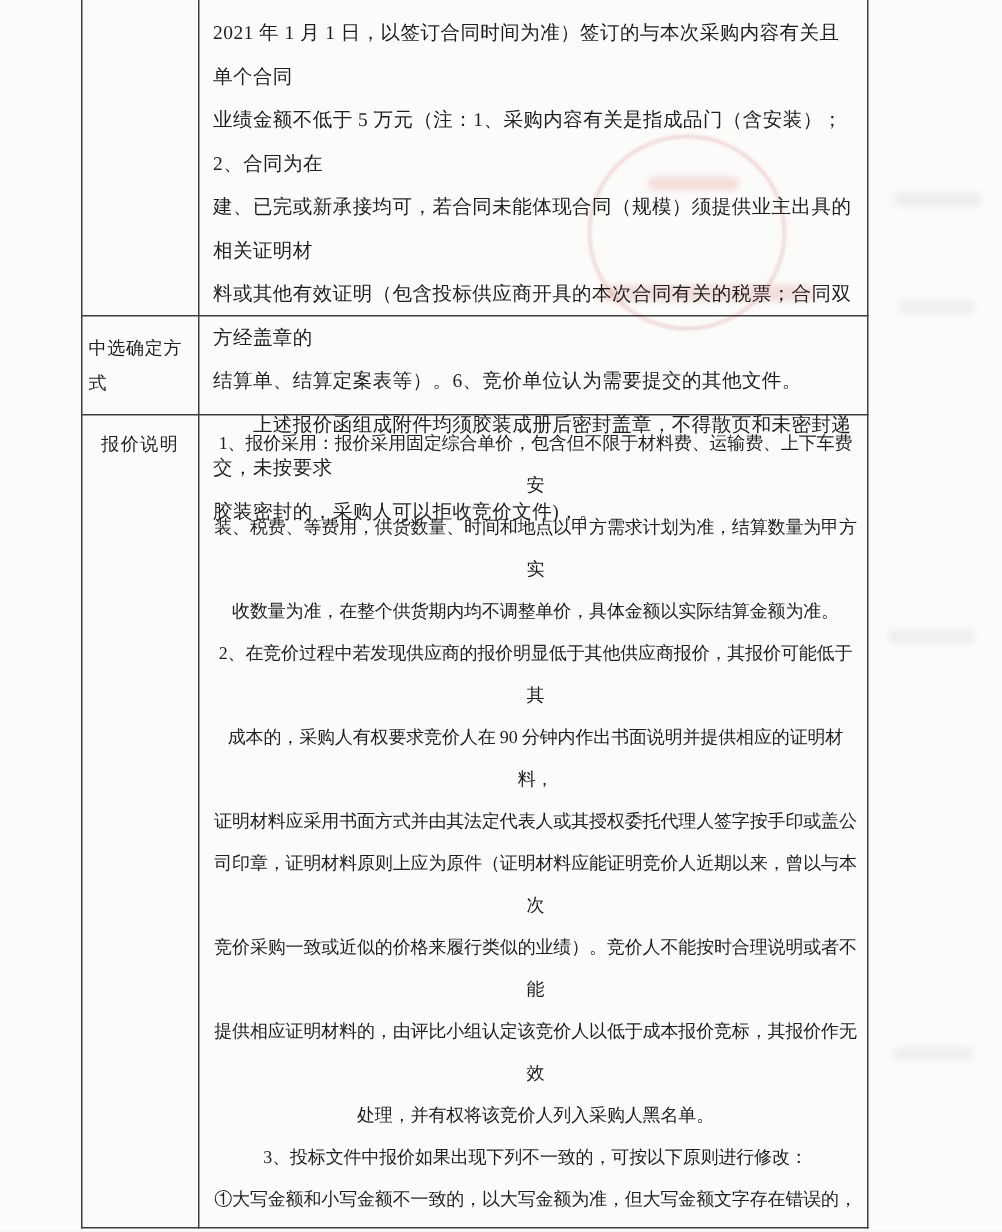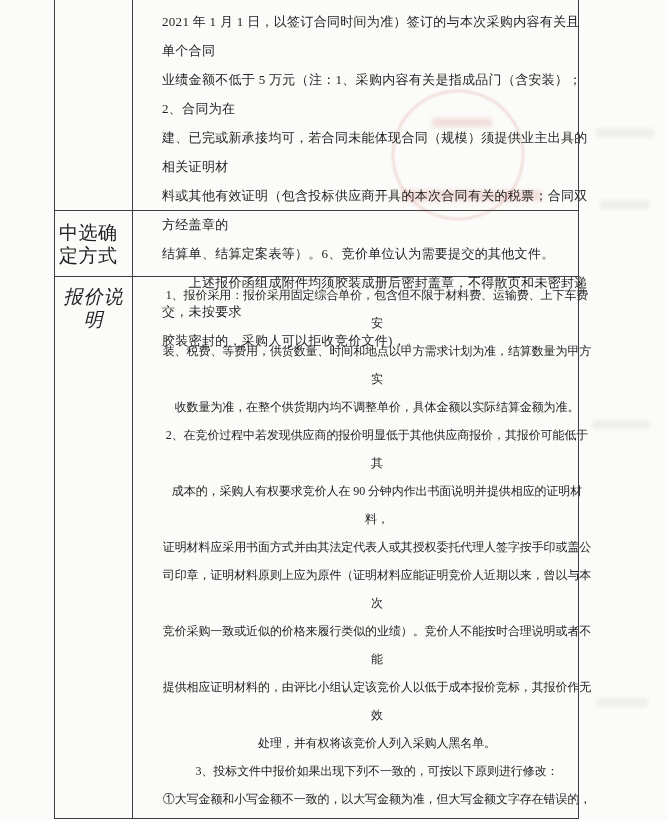--- a/index.html
+++ b/index.html
@@ -28,27 +28,27 @@
   .vline.r{left:578px;}
   .hline{position:absolute;left:54px;width:525px;height:1px;background:var(--line);}
   .hline.h1{top:210px;}
   .hline.h2{top:276px;}
   .hline.h3{top:818px;}
 
   
   .cell{position:absolute;box-sizing:border-box;white-space:pre-wrap;}
   .label{
     left:55px;width:77px;
-    font-size:19px;line-height:23px;
+    font-size:12px;line-height:23px;
     letter-spacing:0.5px;
   }
   .label.row2{top:210px;height:66px;padding:11px 3px 0 4px;text-align:left;}
-  .label.row3{top:276px;height:60px;padding:9px 0 0 0;text-align:center;letter-spacing:1px;font-style:italic;}
+  .label.row3{top:276px;height:60px;padding:9px 0 0 0;text-align:center;letter-spacing:1px;}
 
-  .content{left:133px;width:445px;margin-left:20px;}
+  .content{left:133px;width:445px;}
   .content.row1{
     top:0;height:210px;
     padding:7px 6px 0 9px;
     font-size:13px;line-height:29px;letter-spacing:0.3px;
   }
   .content.row2{
     top:210px;height:66px;
     padding:4px 5px 0 8px;
     font-size:12px;line-height:16.2px;letter-spacing:-0.2px;
   }

